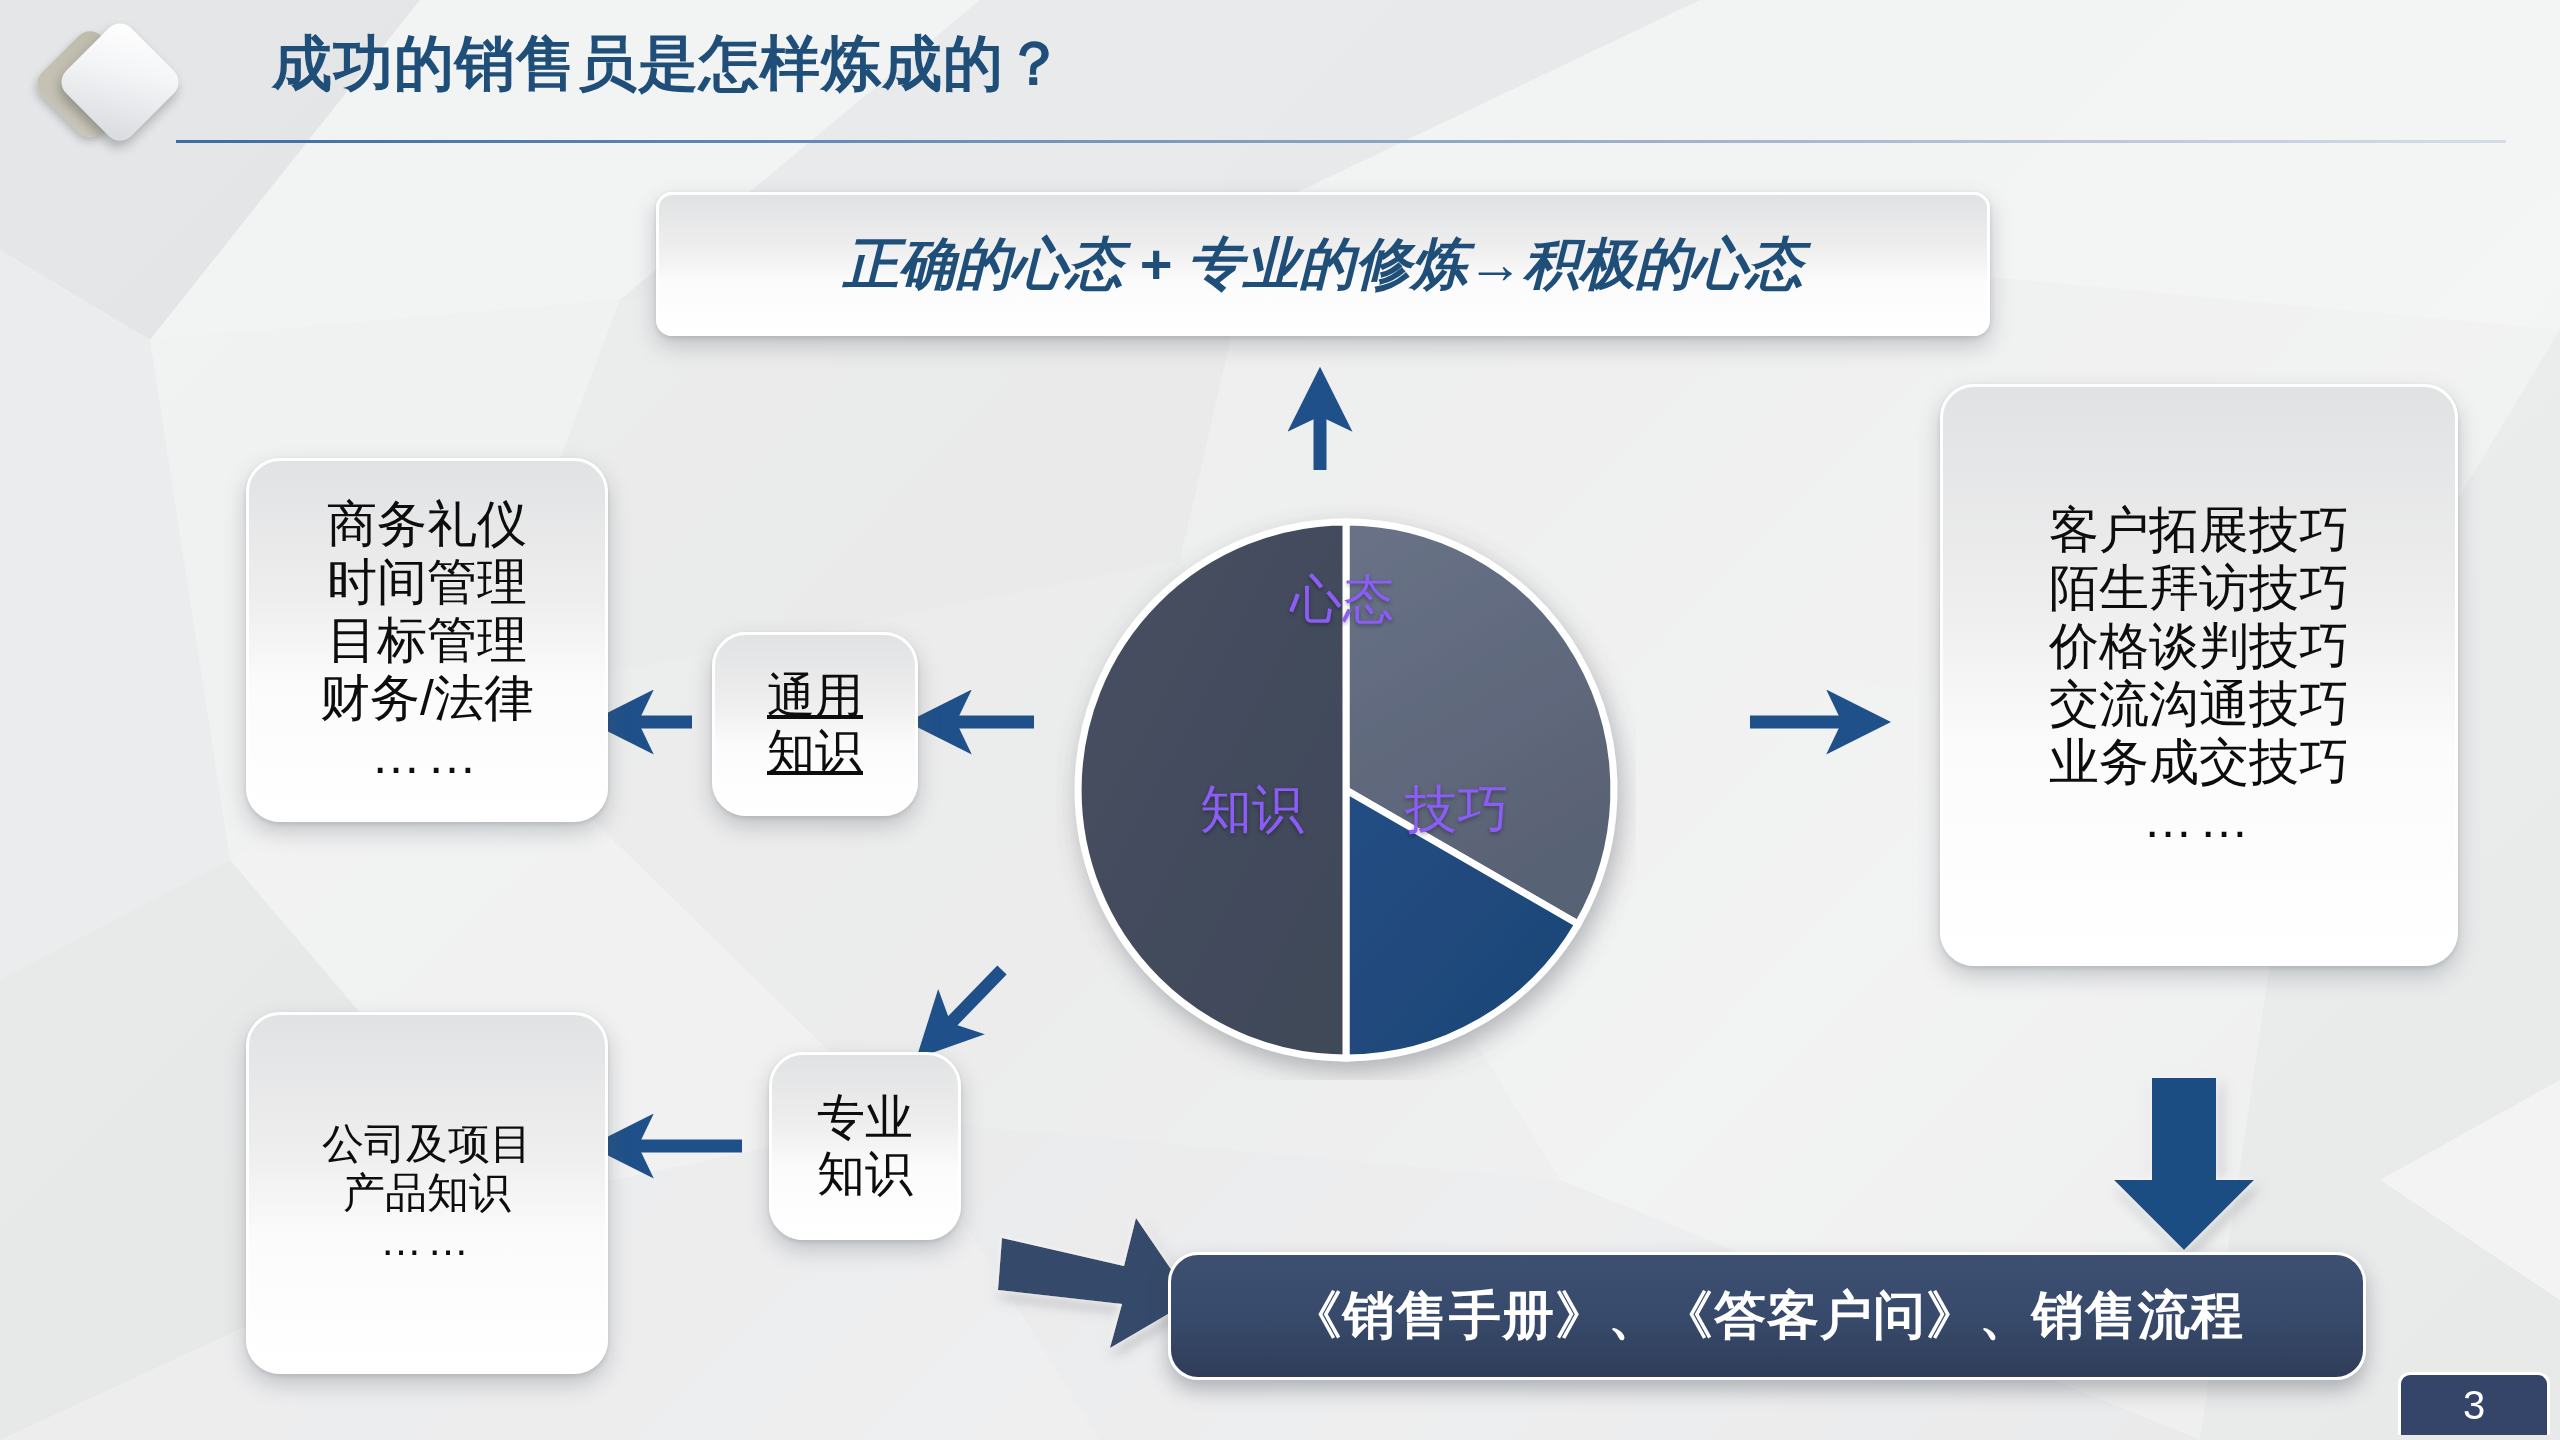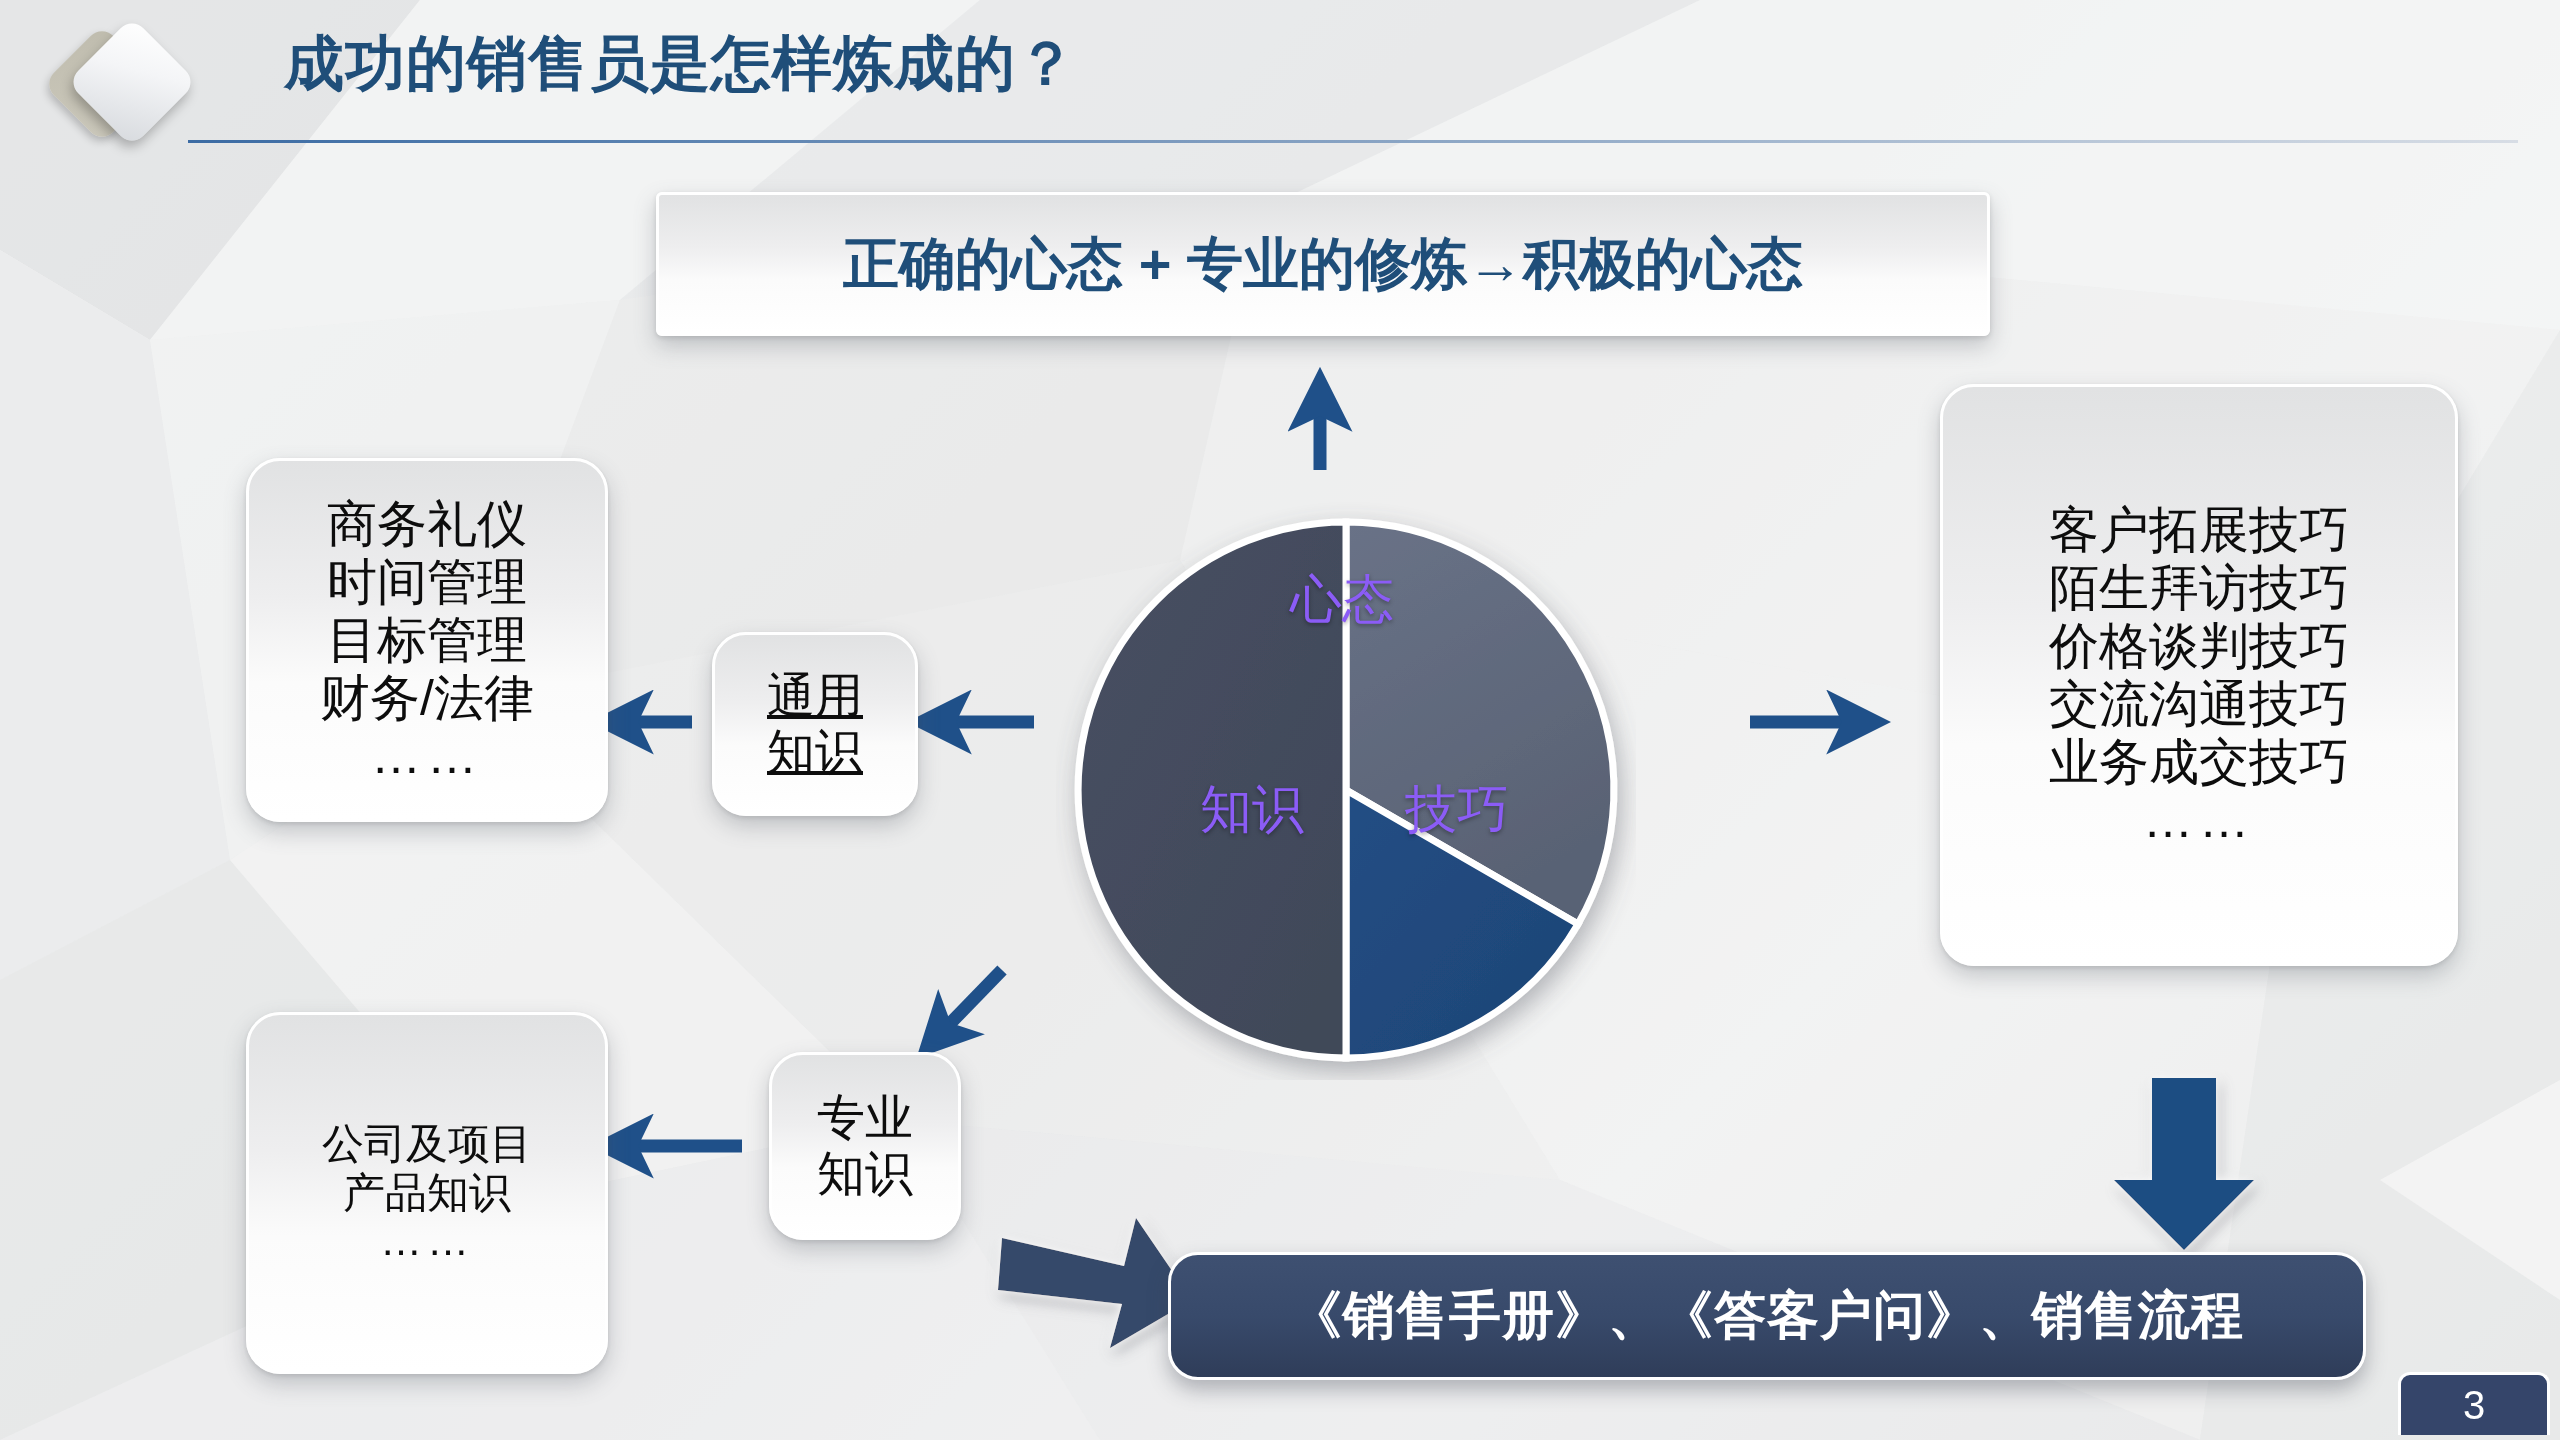--- a/index.html
+++ b/index.html
@@ -8,21 +8,21 @@
     font-family:"Liberation Sans","DejaVu Sans",sans-serif;
     background:#eceded;
     position:relative;
   }
 
   
   .bg{position:absolute;inset:0;background:linear-gradient(135deg,#f4f5f5 0%,#e9eaea 45%,#f2f3f3 70%,#e6e7e7 100%);}
   .bg svg{position:absolute;inset:0;width:100%;height:100%;}
 
   
-  .title-wrap{position:absolute;left:16px;top:0;width:2172px;height:160px;}
+  .title-wrap{position:absolute;left:4px;top:0;width:2172px;height:160px;}
   .deco-icon{position:absolute;left:22px;top:18px;width:140px;height:120px;}
   .deco-back{position:absolute;left:22px;top:24px;width:84px;height:84px;border-radius:16px;
     background:linear-gradient(135deg,#bfbcae,#cbc8bb);transform:rotate(45deg);
     box-shadow:2px 4px 9px rgba(0,0,0,.22);}
   .deco-front{position:absolute;left:48px;top:18px;width:92px;height:92px;border-radius:16px;
     background:linear-gradient(150deg,#ffffff 0%,#f4f5f7 40%,#d7dade 100%);transform:rotate(45deg);
     box-shadow:3px 6px 12px rgba(0,0,0,.26);}
   .slide-title{position:absolute;left:268px;top:24px;font-size:60px;font-weight:bold;color:#1f4e79;
     letter-spacing:1px;white-space:nowrap;}
   .title-rule{position:absolute;left:172px;top:140px;width:2330px;height:3px;
@@ -34,22 +34,22 @@
     background:linear-gradient(180deg,#e1e2e3 0%,#eeeeef 38%,#fbfbfb 62%,#ffffff 100%);
     border:3px solid #ffffff;
     box-shadow:0 10px 22px rgba(90,95,105,.30), 0 2px 5px rgba(0,0,0,.12);
     display:flex;flex-direction:column;align-items:center;justify-content:center;
     color:#0d0d0d;line-height:1.16;text-align:center;
   }
   .card .ln{display:block;white-space:nowrap;}
   .card .dots{letter-spacing:.12em;}
 
   
-  #banner{left:656px;top:192px;width:1328px;height:138px;border-radius:6px;
-    font-size:56px;font-weight:bold;color:#1f4e79;}
+  #banner{left:656px;top:192px;width:1328px;height:138px;border-radius:16px;
+    font-size:56px;font-weight:bold;color:#1f4e79;font-style:italic;}
   #banner .ln{font-size:56px;}
 
   
   #left-general{left:246px;top:458px;width:356px;height:358px;font-size:50px;}
   
   #general-knowledge{left:712px;top:632px;width:200px;height:178px;font-size:48px;text-decoration:underline;}
   
   #right-skills{left:1940px;top:384px;width:512px;height:576px;font-size:50px;}
   
   #left-product{left:246px;top:1012px;width:356px;height:356px;font-size:42px;}

